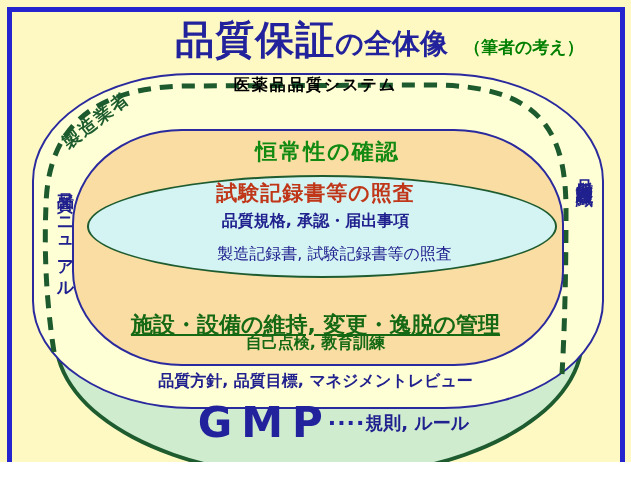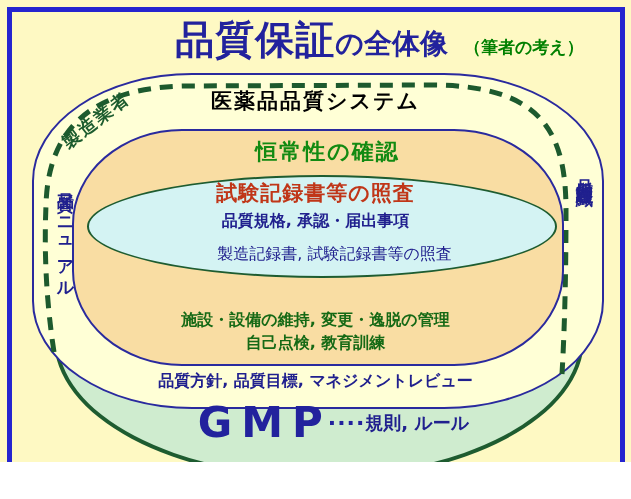--- a/index.html
+++ b/index.html
@@ -21,27 +21,27 @@
   .outer-yellow{position:absolute;left:32px;top:73px;width:568px;height:332px;
     background:#ffffd6;border:2px solid #2a2a9e;border-radius:160px/108px;z-index:2;}
   .dashed-svg{position:absolute;left:0;top:0;width:631px;height:499px;z-index:3;pointer-events:none;}
   .tan-panel{position:absolute;left:72px;top:129px;width:488px;height:233px;
     background:#f9dda3;border:2px solid #2a2a9e;border-radius:110px/95px;z-index:4;}
   .lot-ellipse{position:absolute;left:87px;top:175px;width:466px;height:99px;
     background:#d4f3f3;border:2px solid #1e5c30;border-radius:50%;z-index:5;}
 
   
   .abs-center{position:absolute;left:0;right:0;text-align:center;z-index:6;white-space:nowrap;}
-  .pqs-label{top:87px;font-size:21px;color:#000000;font-weight:600;letter-spacing:2px;}
+  .pqs-label{top:75px;font-size:16px;color:#000000;font-weight:600;letter-spacing:2px;}
   .constancy-title{top:137px;font-size:22px;color:#128a12;font-weight:700;letter-spacing:2px;padding-left:24px;}
   .lot-title{top:179px;font-size:21px;color:#c03618;font-weight:800;letter-spacing:1px;}
   .lot-line1{top:211px;font-size:16px;color:#20208e;font-weight:700;}
   .lot-line2{top:244px;font-size:16px;color:#20208e;font-weight:400;margin-left:38px;}
   .con-item0{top:287px;font-size:16px;color:#156915;font-weight:700;}
-  .con-item1{top:310px;font-size:16px;color:#156915;font-weight:700;}
+  .con-item1{top:310px;font-size:22px;color:#156915;font-weight:700;text-decoration:underline;}
   .con-item2{top:333px;font-size:16px;color:#156915;font-weight:700;}
   .policy-label{top:371px;font-size:16px;color:#20208e;font-weight:700;}
 
   .gmp-row{position:absolute;left:0;right:0;top:398px;text-align:center;padding-left:36px;z-index:6;white-space:nowrap;}
   .gmp-big{font-size:42px;font-weight:800;color:#22229d;letter-spacing:9px;vertical-align:middle;}
   .gmp-dots{font-size:22px;font-weight:800;color:#22229d;vertical-align:middle;letter-spacing:1px;margin-left:-4px;}
   .gmp-note{font-size:18px;font-weight:700;color:#20208e;vertical-align:middle;text-align:right;}
 
   .rot-manufacturer{position:absolute;left:56px;top:108px;z-index:6;
     transform:rotate(-38deg);transform-origin:center;

